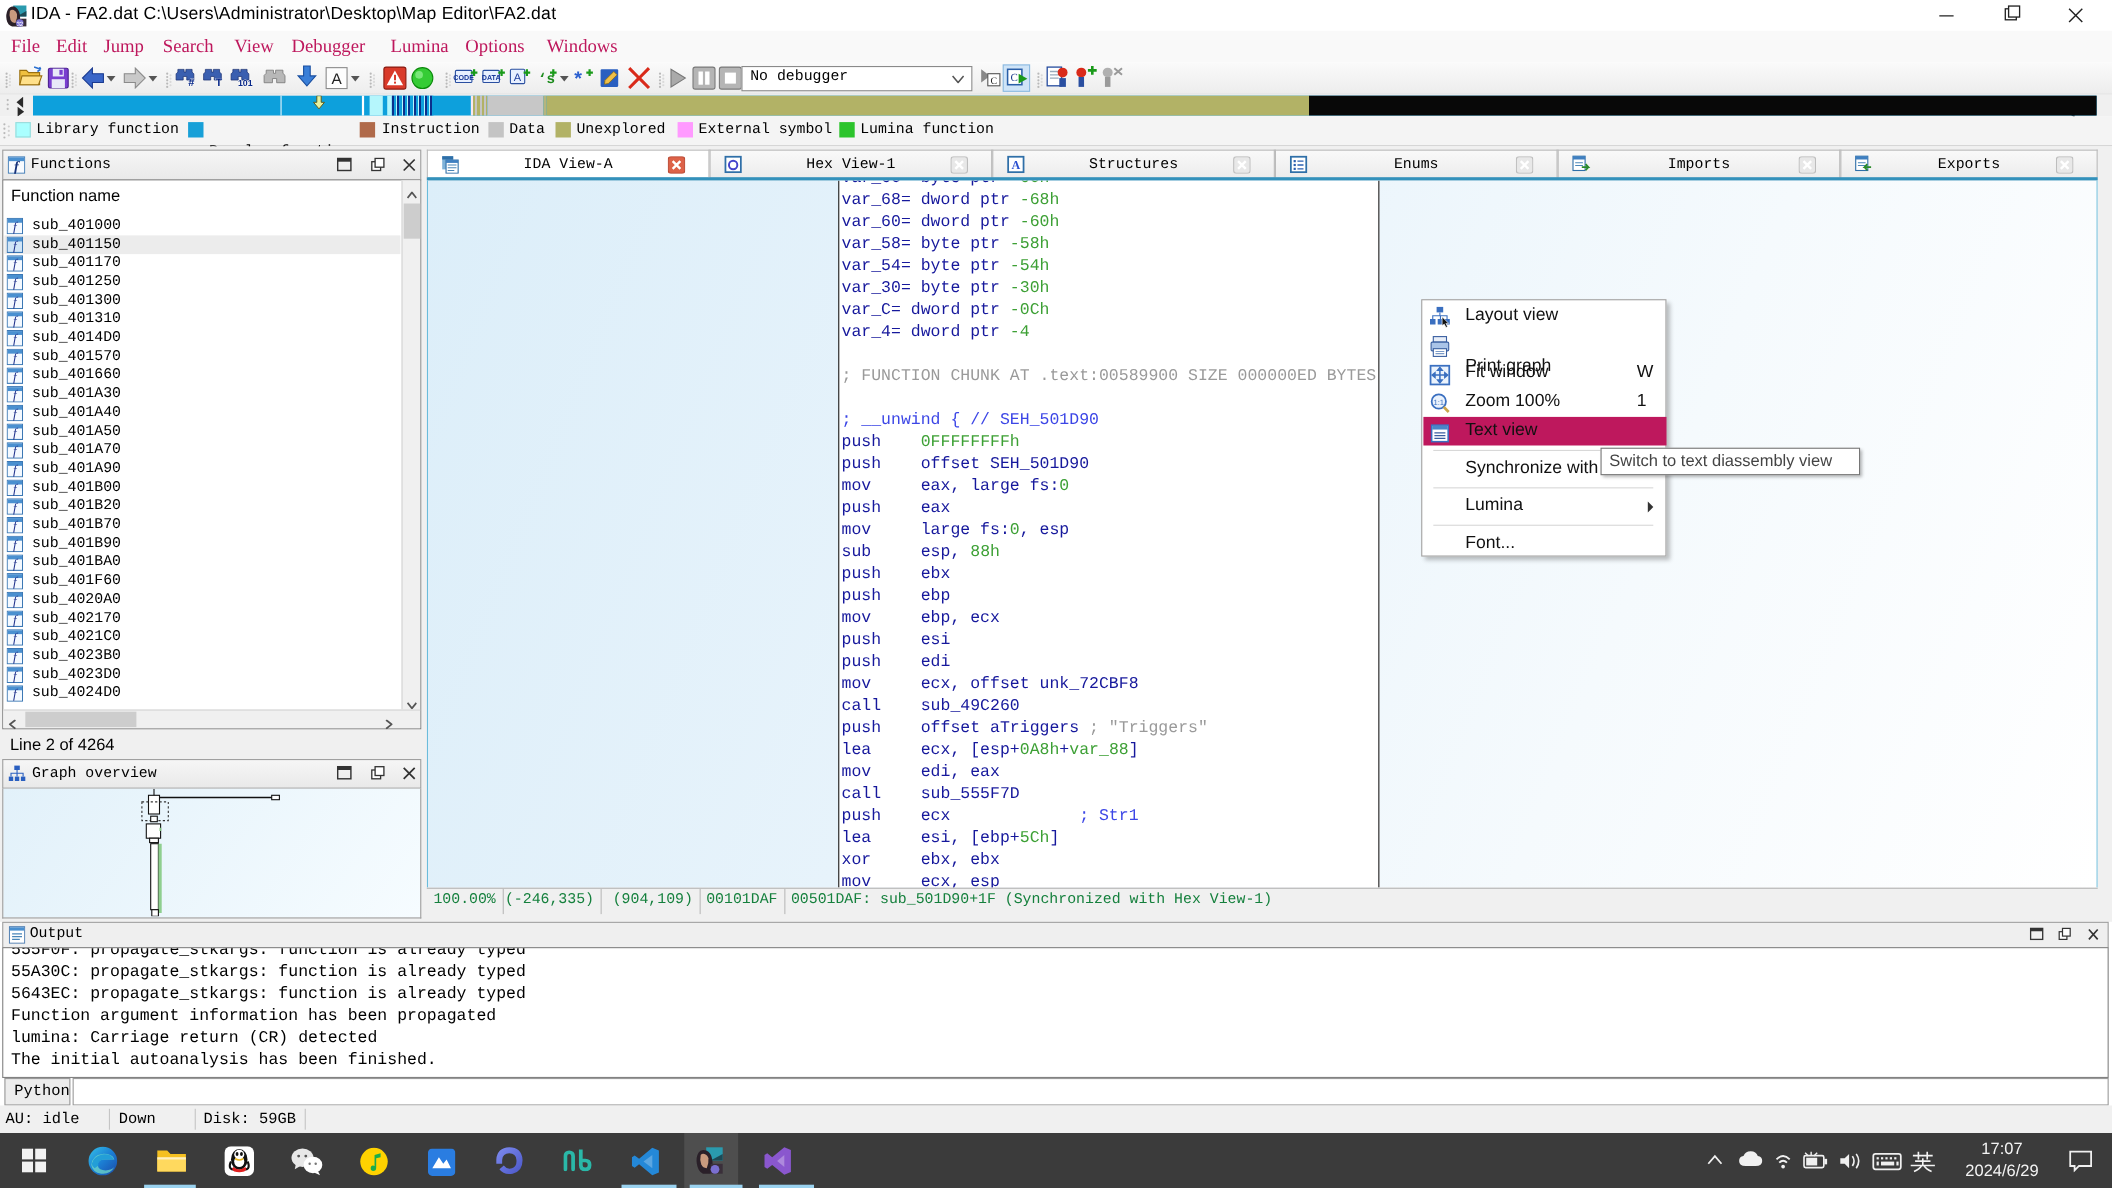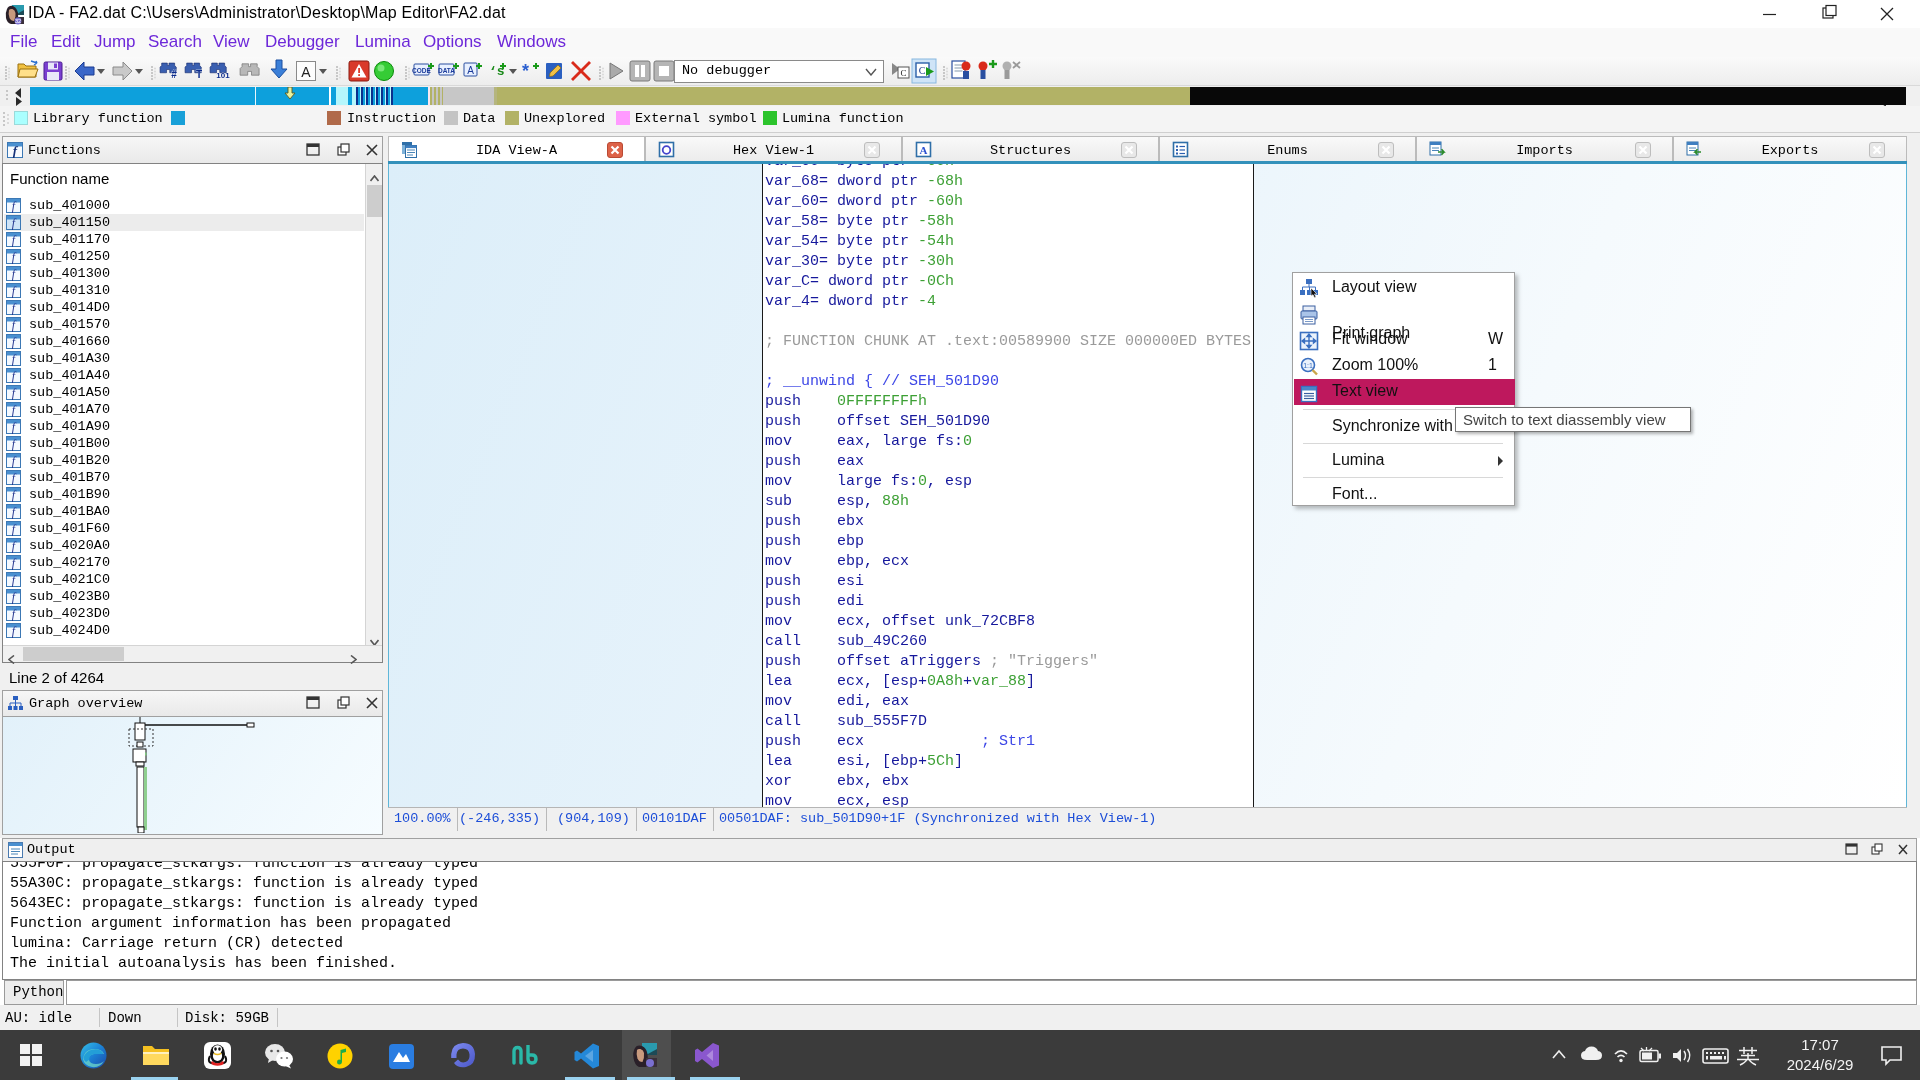--- a/index.html
+++ b/index.html
@@ -7,21 +7,21 @@
 body { font-family:"Liberation Sans", sans-serif; position:relative; }
 .mono { font-family:"Liberation Mono", monospace; }
 .abs { position:absolute; }
 
 
 #titlebar { position:absolute; left:0; top:0; width:1920px; height:28px; background:#fff; }
 #titletext { position:absolute; left:28px; top:4px; font-size:16px; color:#000; letter-spacing:0.2px; }
 
 
 #menubar { position:absolute; left:0; top:28px; width:1920px; height:29px; background:#f9f9f9; }
-.mitem { position:absolute; top:4px; font-size:17px; color:#6d28d9; }
+.mitem { position:absolute; top:4px; font-size:17px; color:#be185d;font-family:Liberation Serif, serif; }
 
 
 #toolbar { position:absolute; left:0; top:57px; width:1920px; height:29px; background:linear-gradient(#fafafa,#ededed); border-bottom:1px solid #d9d9d9; }
 
 
 #navrow { position:absolute; left:0; top:86px; width:1920px; height:20px; background:#f0f0f0; }
 #navband { position:absolute; left:30px; top:1px; height:18px; width:1876px; background:#0da0dc; }
 .nseg { position:absolute; top:0; height:18px; }
 
 
@@ -53,21 +53,21 @@
 #mainview { position:absolute; left:0; top:28px; width:1519px; height:643px; background:linear-gradient(112deg,#dceef9 0%, #e7f3fb 35%, #f5fafd 70%, #ffffff 100%); overflow:hidden; }
 #tabunderline { position:absolute; left:0; top:25px; width:1519px; height:3px; background:#3391bb; }
 .tabicon { position:absolute; left:12px; top:4px; }
 .tabclose { position:absolute; right:21px; top:5px; width:16px; height:16px; }
 
 #codepre { position:absolute; left:377px; top:-12px; font-family:"Liberation Mono",monospace; font-size:15px; line-height:20px; white-space:pre; color:#16189c; }
 #codepre .g { color:#3da035; }
 #codepre .c { color:#9a9a9a; }
 #codepre .b { color:#3c46e6; }
 
-#viewstatus { position:absolute; left:0px; top:671px; height:24px; width:1519px; background:#f0f0f0; border-top:1px solid #b5b5b5; font-family:"Liberation Mono",monospace; font-size:13.5px; color:#1d4ed8; }
+#viewstatus { position:absolute; left:0px; top:671px; height:24px; width:1519px; background:#f0f0f0; border-top:1px solid #b5b5b5; font-family:"Liberation Mono",monospace; font-size:13.5px; color:#15803d; }
 .vcell { position:absolute; top:0; height:23px; border-right:1px solid #b9b9b9; padding:3px 6px 0 6px; }
 
 
 #outpanel { position:absolute; left:2px; top:838px; width:1915px; height:167px; }
 #outlog { position:absolute; left:0; top:23px; width:1915px; height:119px; background:#fff; border:1px solid #828282; overflow:hidden; }
 #outlog pre { position:absolute; left:7px; top:-8px; font-family:"Liberation Mono",monospace; font-size:15px; line-height:20px; color:#000; }
 #pyrow { position:absolute; left:0; top:142px; width:1915px; height:25px; }
 
 
 #statusbar { position:absolute; left:0; top:1005px; width:1920px; height:25px; background:#f0f0f0; font-family:"Liberation Mono",monospace; font-size:14px; color:#000; }

